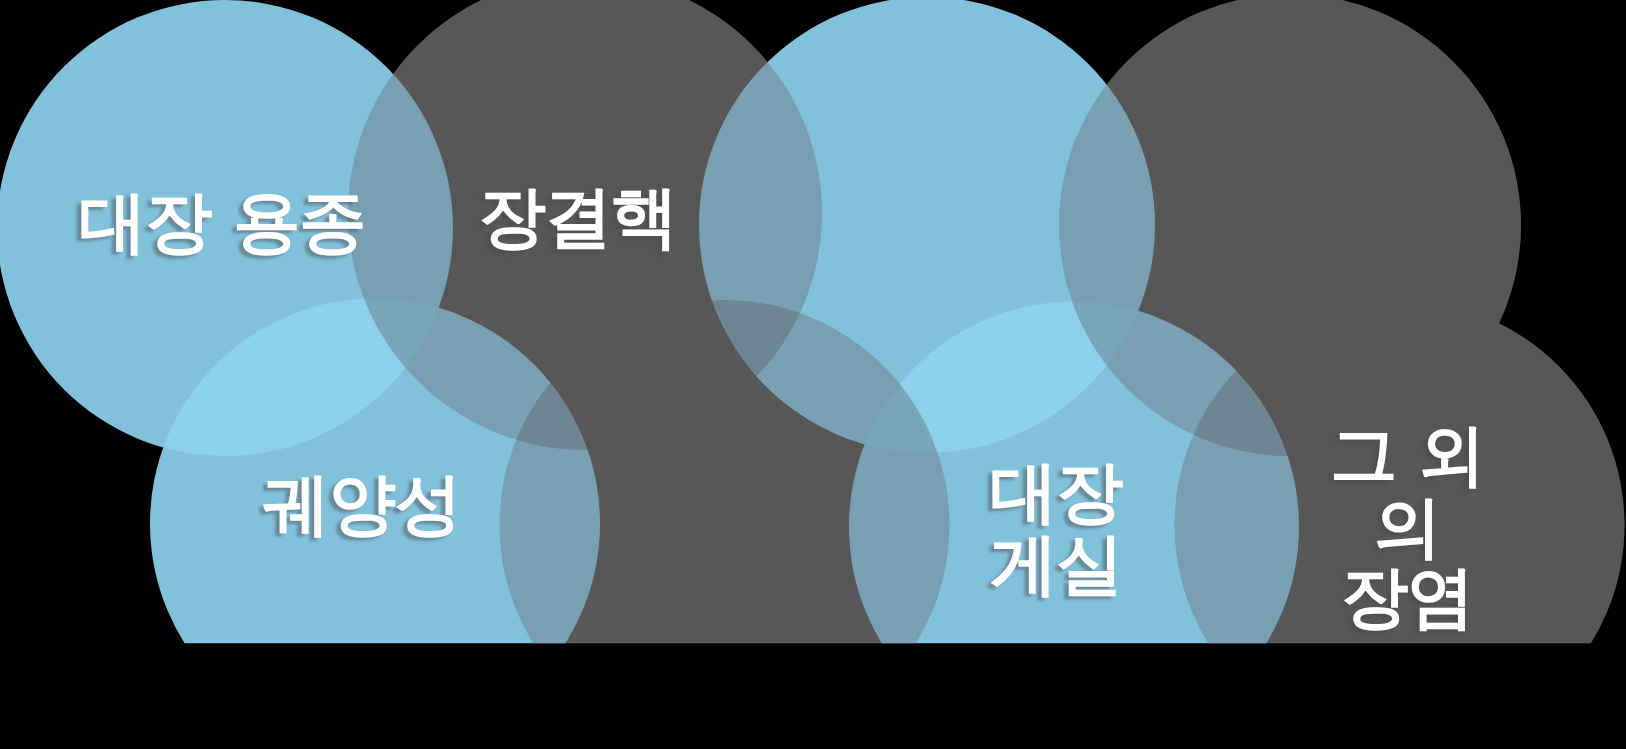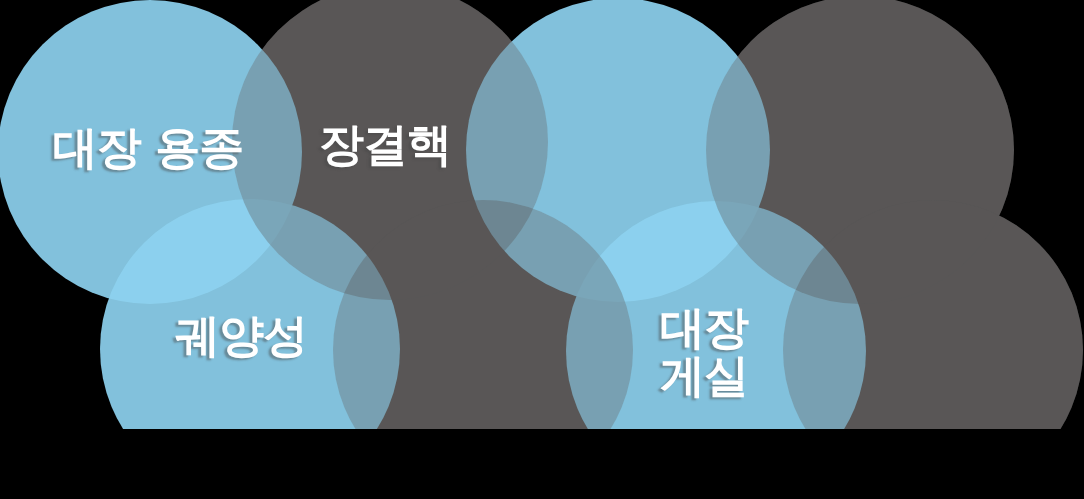--- a/index.html
+++ b/index.html
@@ -89,15 +89,17 @@
     <div class="glass c6"></div>
     <div class="glass c8"></div>
   </div>
 
   <div class="layer">
     <div class="label l1">대장 용종</div>
     <div class="label l2">장결핵</div>
     <div class="label l5">궤양성</div>
     <div class="label l7">대장
 게실</div>
+    <div class="label l8">그 외의
+장염</div>
   </div>
 
 </div>
 
 </body></html>

